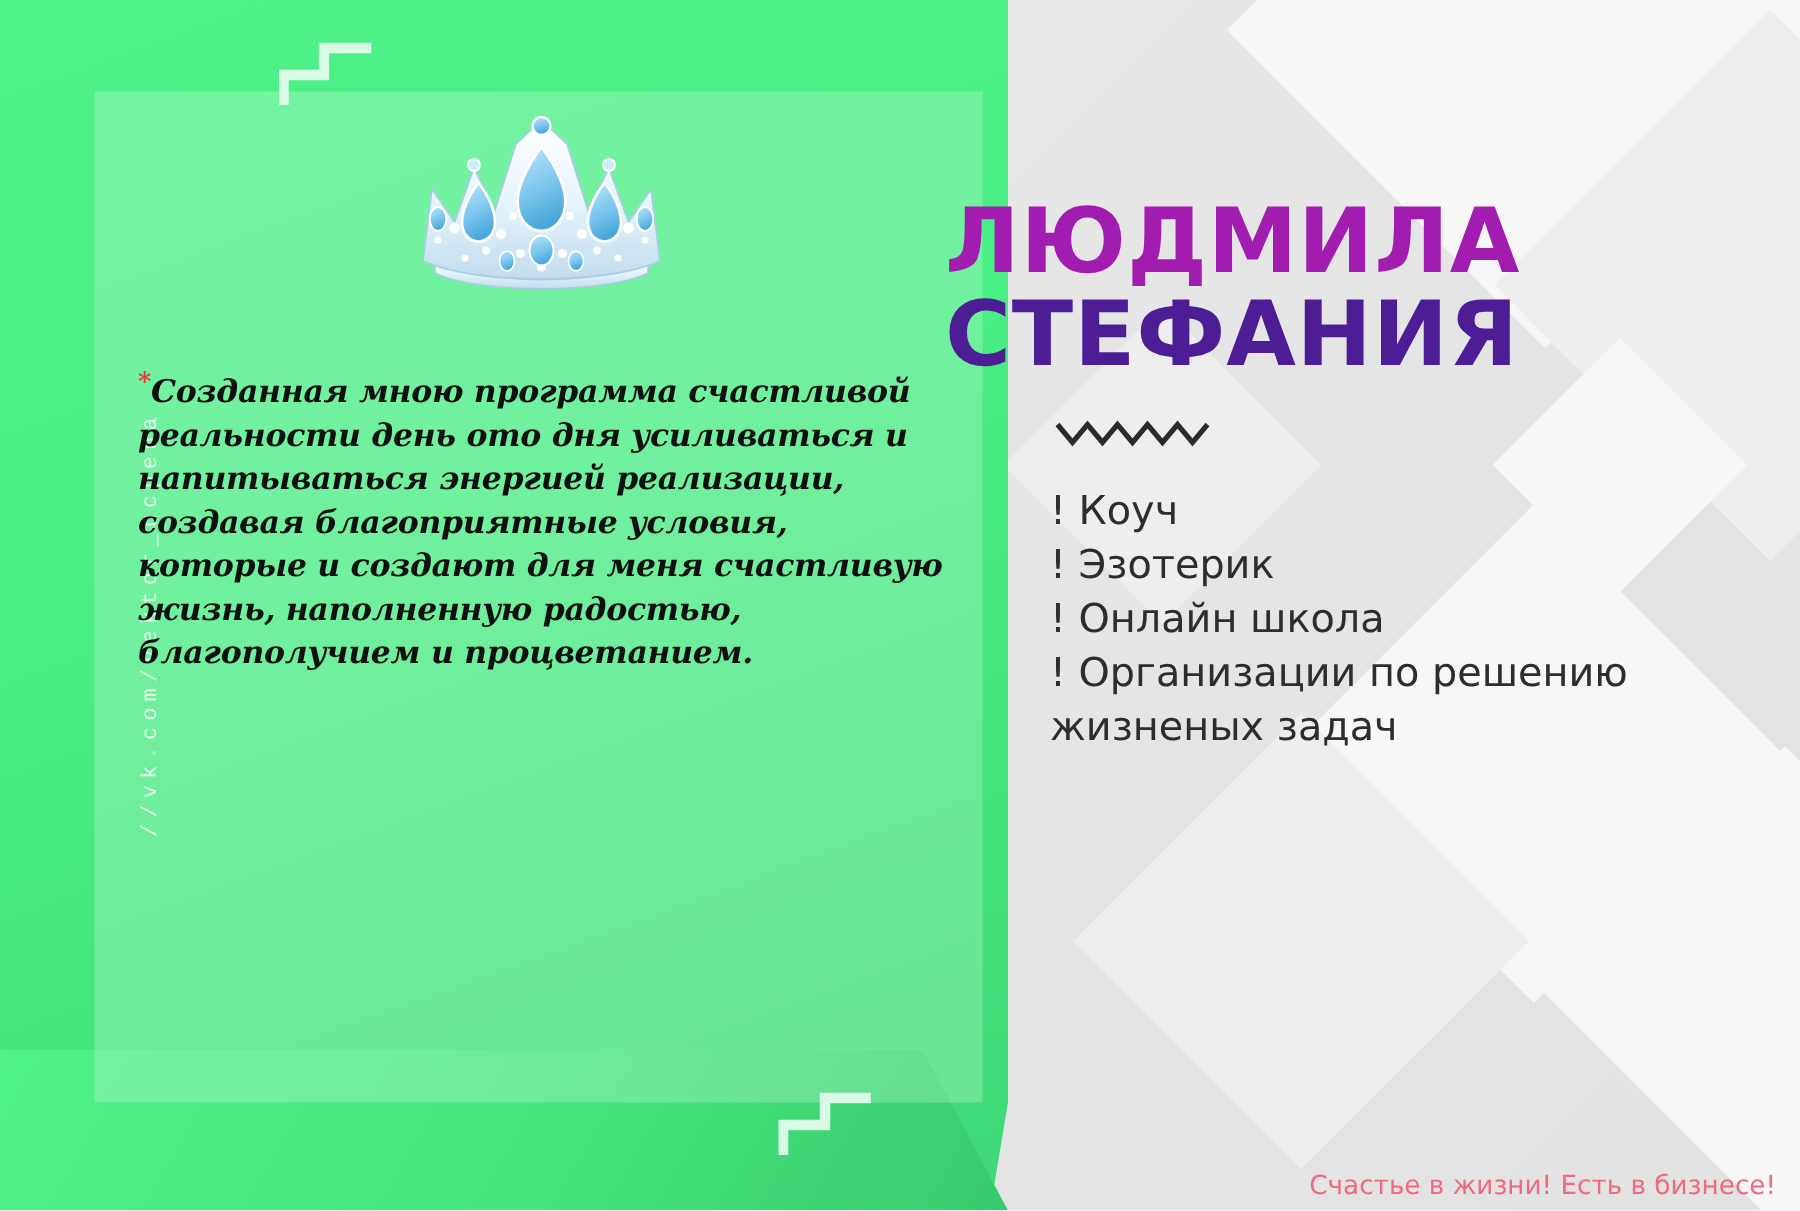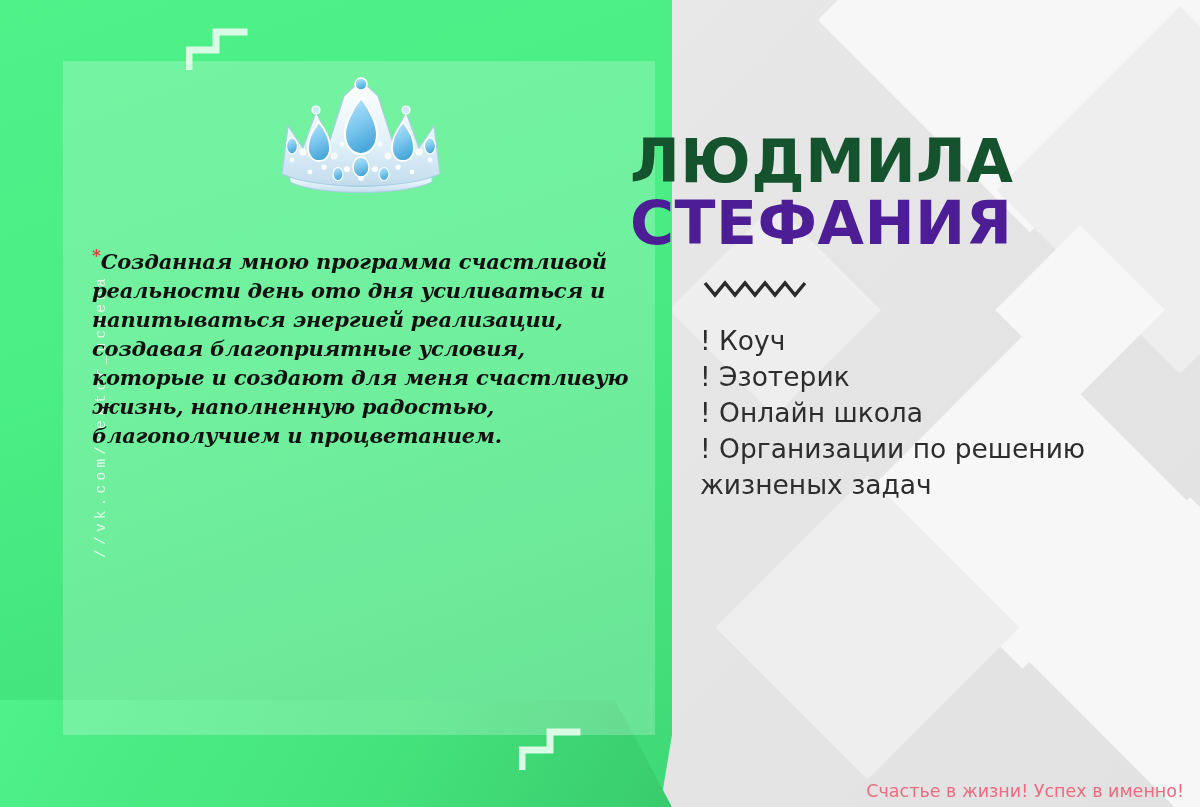--- a/index.html
+++ b/index.html
@@ -111,21 +111,21 @@
     left: 630px; top: 130px;
     width: 520px;
   }
   .name-line {
     font-family: "DejaVu Sans", "Liberation Sans", sans-serif;
     font-weight: bold;
     font-size: 60px;
     line-height: 1.04;
     letter-spacing: 0.5px;
   }
-  .name-first { color: #14532d; }
+  .name-first { color: #a21caf; }
   .name-last  { color: #4c1d95; letter-spacing: 0.5px; }
 
   .zigzag { position: absolute; left: 703px; top: 277px; }
 
   .bullets {
     position: absolute;
     left: 700px; top: 323px;
     width: 470px;
     font-family: "DejaVu Sans", "Liberation Sans", sans-serif;
     font-size: 26.5px;
@@ -241,15 +241,15 @@
     <polyline points="2,6 12,18 22,6 32,18 42,6 52,18 62,6 72,18 82,6 92,18 102,6" fill="none" stroke="#2b2b2b" stroke-width="3.4"></polyline>
   </svg>
 
   <ul class="bullets">
     <li>! Коуч</li>
     <li>! Эзотерик</li>
     <li>! Онлайн школа</li>
     <li>! Организации по решению жизненых задач</li>
   </ul>
 
-  <div class="tagline">Счастье в жизни! Успех в именно!</div>
+  <div class="tagline">Счастье в жизни! Есть в бизнесе!</div>
 
 </div>
 
 </body></html>

